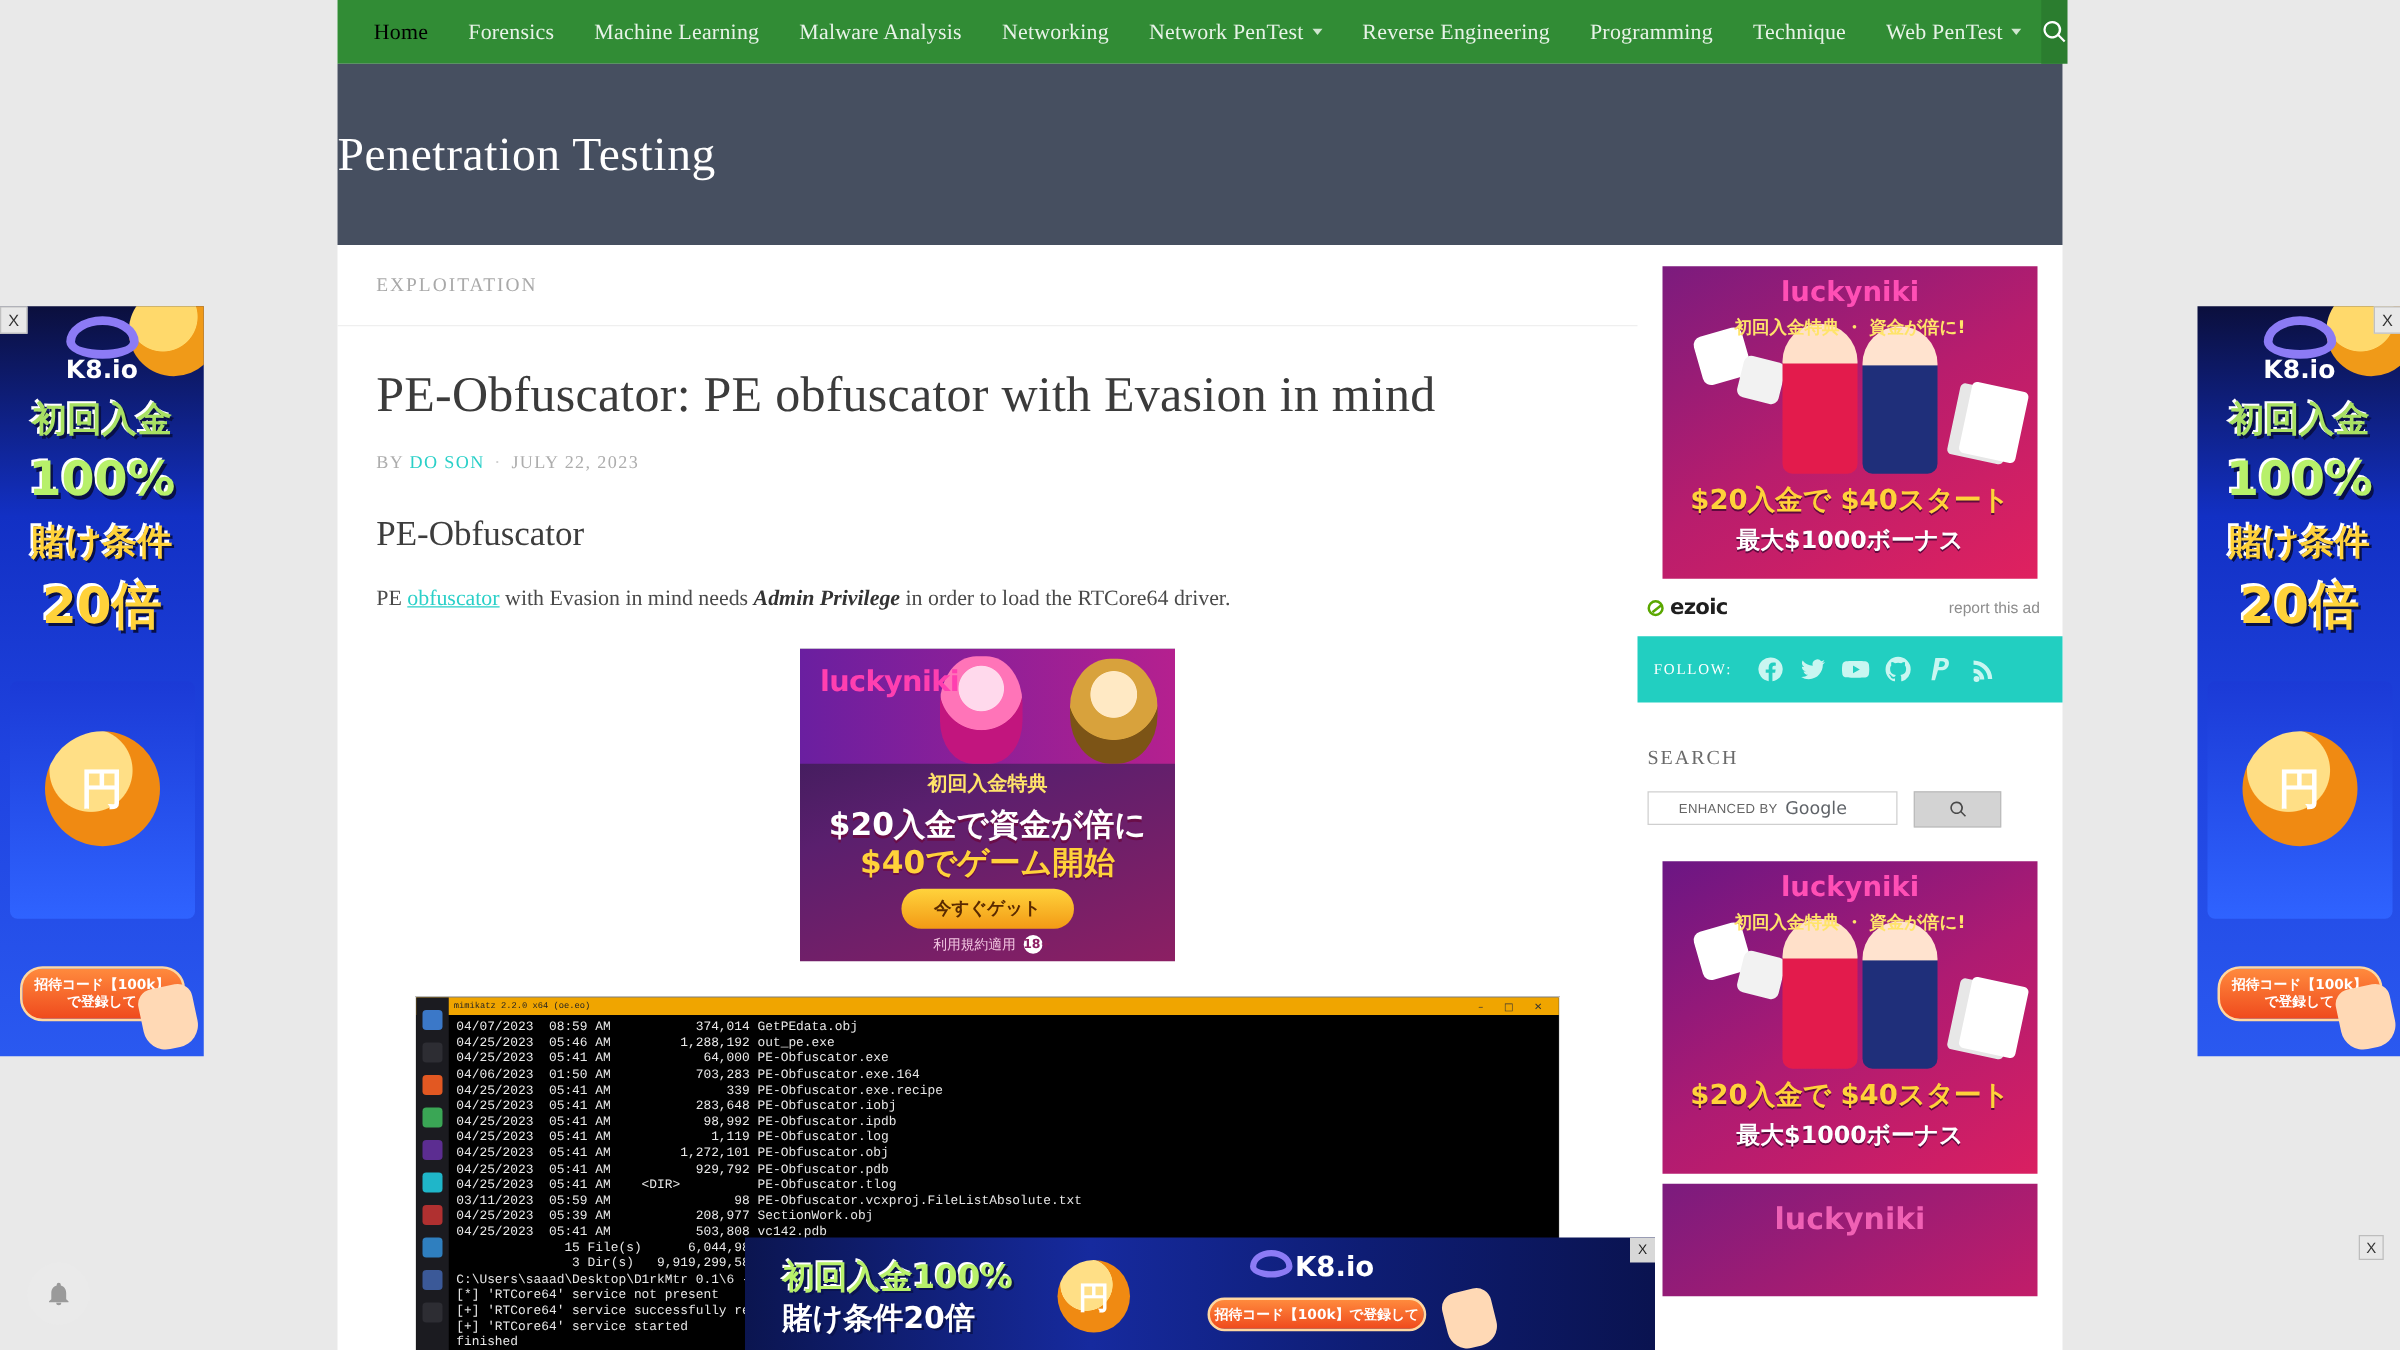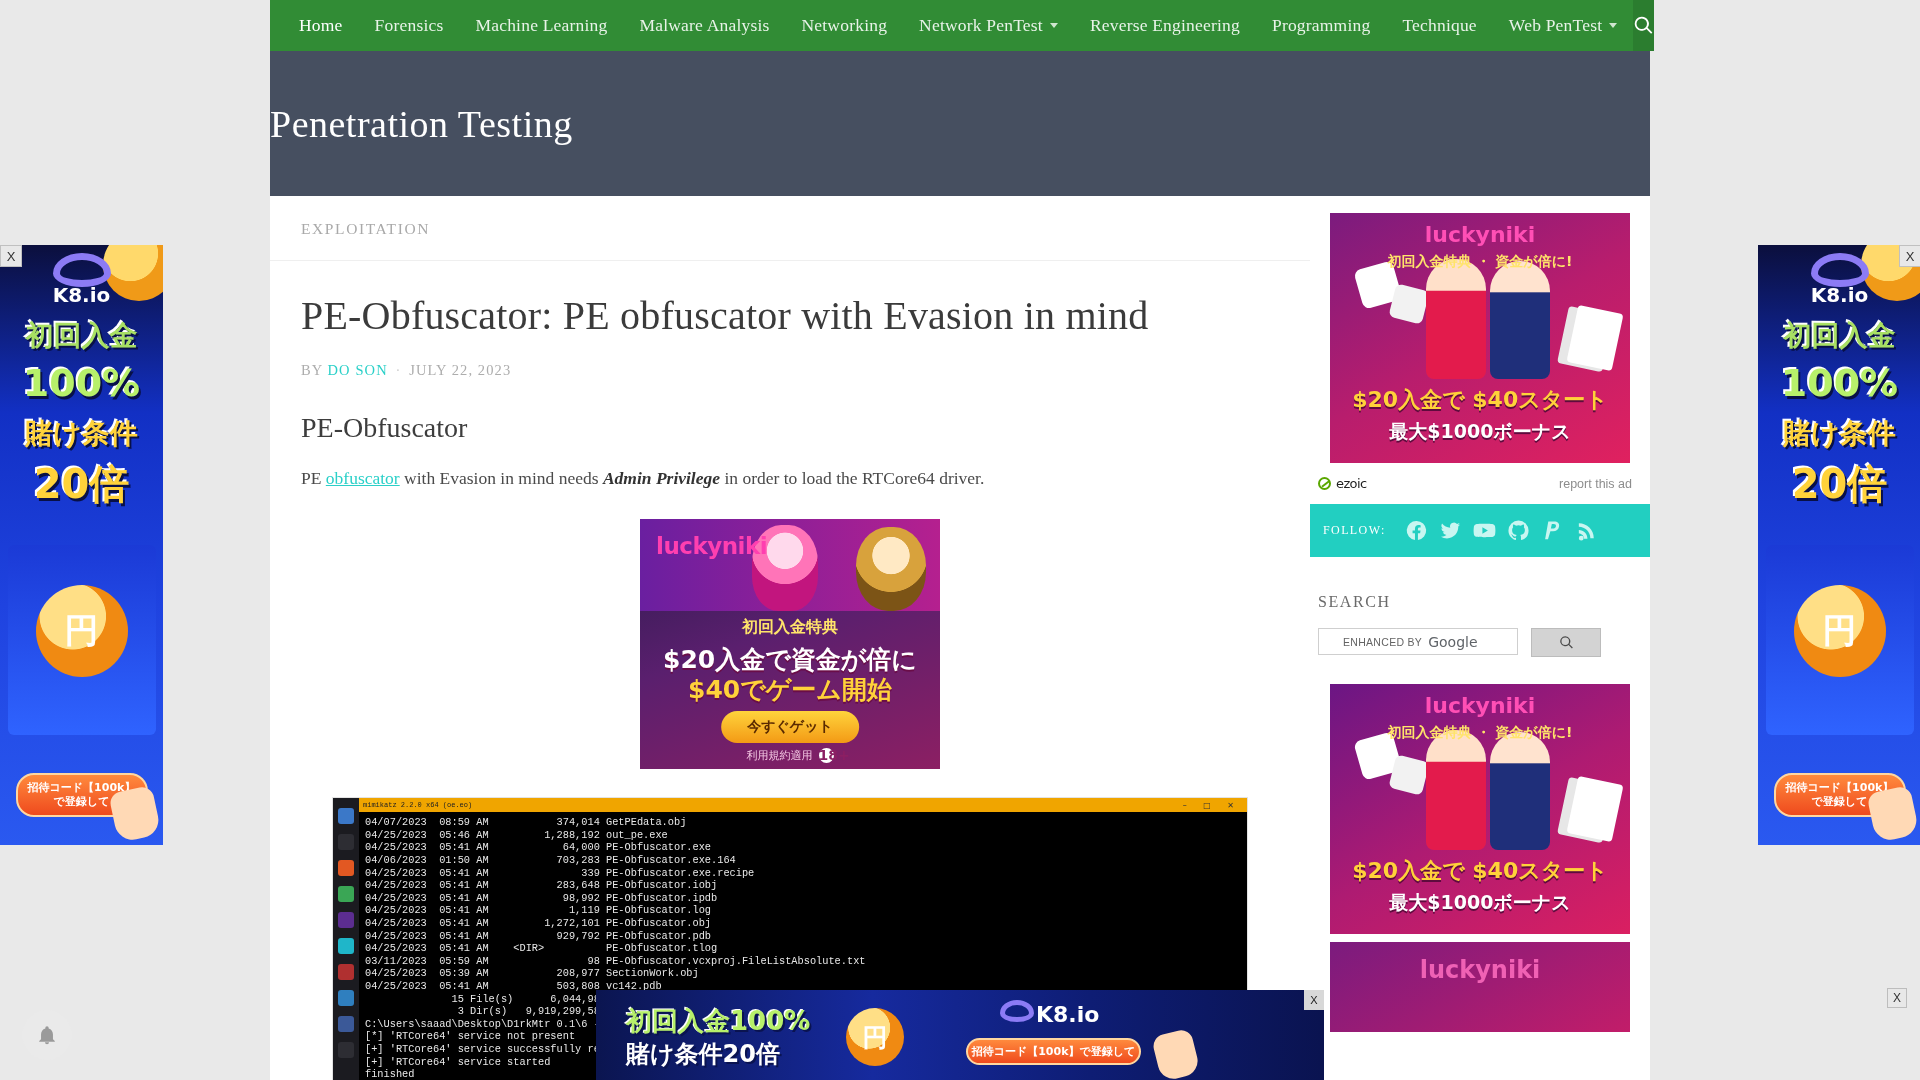--- a/index.html
+++ b/index.html
@@ -13,21 +13,21 @@
   #site { position:absolute; left:270px; top:0; width:1380px; min-height:1080px; background:#fff; }
 
   
   #navbar { height:51px; background:#318c35; display:flex; align-items:stretch; }
   .nav-items { display:flex; align-items:stretch; flex:1; padding-left:13px; }
   .nav-item {
     display:flex; align-items:center; padding:0 16px;
     color:#e8f3e8; font-size:17.5px; letter-spacing:.2px; white-space:nowrap;
     cursor:pointer;
   }
-  .nav-item.active { color:#ffffff; }
+  .nav-item.active { color:#000000; }
   .caret { display:inline-block; margin-left:7px; width:0;height:0;
     border-left:4.5px solid transparent; border-right:4.5px solid transparent;
     border-top:5px solid #cfe6cf; }
   #nav-search-btn {
     width:62px; background:#2b7d2f; display:flex; align-items:center; justify-content:center;
     cursor:pointer;
   }
   #nav-search-btn svg { width:21px; height:21px; fill:#fff; }
 
   
@@ -76,21 +76,21 @@
   .aa-l2 { position:absolute; top:124px; width:100%; text-align:center; color:#fff;
      font-size:25px; font-family:"DejaVu Sans",sans-serif; font-weight:bold; text-shadow:0 2px 0 #6a0d48;}
   .aa-l3 { position:absolute; top:154px; width:100%; text-align:center; color:#ffd23a;
      font-size:25px; font-family:"DejaVu Sans",sans-serif; font-weight:bold; text-shadow:0 2px 0 #6a0d48;}
   .aa-btn { position:absolute; top:192px; left:50%; transform:translateX(-50%);
      background:linear-gradient(180deg,#ffd33c,#f39a15); color:#5a2a00; font-weight:bold;
      font-size:14px; padding:7px 26px; border-radius:16px; font-family:"DejaVu Sans",sans-serif;}
   .aa-foot { position:absolute; bottom:6px; width:100%; text-align:center; color:#f3c6e2; font-size:11px;
      font-family:"DejaVu Sans",sans-serif;}
   .aa-18 { display:inline-block; width:15px;height:15px;border-radius:50%;background:#fff;color:#8c1f63;
-     font-size:14px; line-height:15px; text-align:right; margin-left:6px; vertical-align:middle; font-weight:bold;}
+     font-size:10px; line-height:15px; text-align:right; margin-left:6px; vertical-align:middle; font-weight:bold;}
 
   
   #terminal-wrap { margin:28px 31px 0 31px; border:1px solid #e3e3e3; background:#111; position:relative; }
   #term-taskbar { position:absolute; left:0; top:0; bottom:0; width:26px; background:#1b1b20; }
   .tb-ico { width:16px;height:16px;margin:10px auto; border-radius:3px; }
   #term-titlebar { height:14px; background:#f0a500; display:flex; align-items:center; padding-left:30px; }
   #term-titlebar .tt { font-family:"Liberation Mono",monospace; font-size:7px; color:#222; }
   #term-titlebar .wbtns { margin-left:auto; margin-right:6px; font-family:"DejaVu Sans",sans-serif;
      font-size:8px; color:#333; letter-spacing:7px; }
   #term-body { padding:4px 0 8px 32px; background:#000; min-height:300px; }
@@ -120,21 +120,21 @@
      font-family:"DejaVu Sans",sans-serif; font-weight:bold; text-shadow:0 2px 0 #5e0b3e;}
   .sa-t3 { position:absolute; top:206px; width:100%; text-align:center; color:#fff; font-size:19px;
      font-family:"DejaVu Sans",sans-serif; font-weight:bold; text-shadow:0 2px 0 #5e0b3e;}
 
   #ezoic-bar { display:flex; align-items:center; justify-content:space-between;
      padding:13px 18px 13px 8px; }
   #ezoic-logo { display:flex; align-items:center; gap:5px; }
   #ezoic-logo .ring { width:13px;height:13px;border:2px solid #5aa700; border-radius:50%; position:relative;}
   #ezoic-logo .ring:after { content:""; position:absolute; left:1px; top:4px; width:9px;height:2px;
      background:#5aa700; transform:rotate(-38deg);}
-  #ezoic-logo .txt { font-family:"DejaVu Sans",sans-serif; font-weight:normal; font-size:13px; color:#1f1f1f;
+  #ezoic-logo .txt { font-family:"DejaVu Sans",sans-serif; font-weight:bold; font-size:17px; color:#1f1f1f;
      letter-spacing:-.6px;}
   #report-ad { font-family:"Liberation Sans",sans-serif; font-size:12.5px; color:#8d8d8d; cursor:pointer;}
 
   #follow-bar { background:#22cfc1; height:53px; display:flex; align-items:center; padding:0 13px; }
   #follow-label { color:#fff; font-size:12px; letter-spacing:1.4px; margin-right:14px; }
   .soc { margin:0 5.5px; cursor:pointer; display:flex; }
   .soc svg { width:23px;height:23px; fill:#c9f6f1; }
 
   #search-widget { padding:36px 0 0 8px; }
   #search-head { font-size:16px; color:#6a6a6a; letter-spacing:1.6px; }

